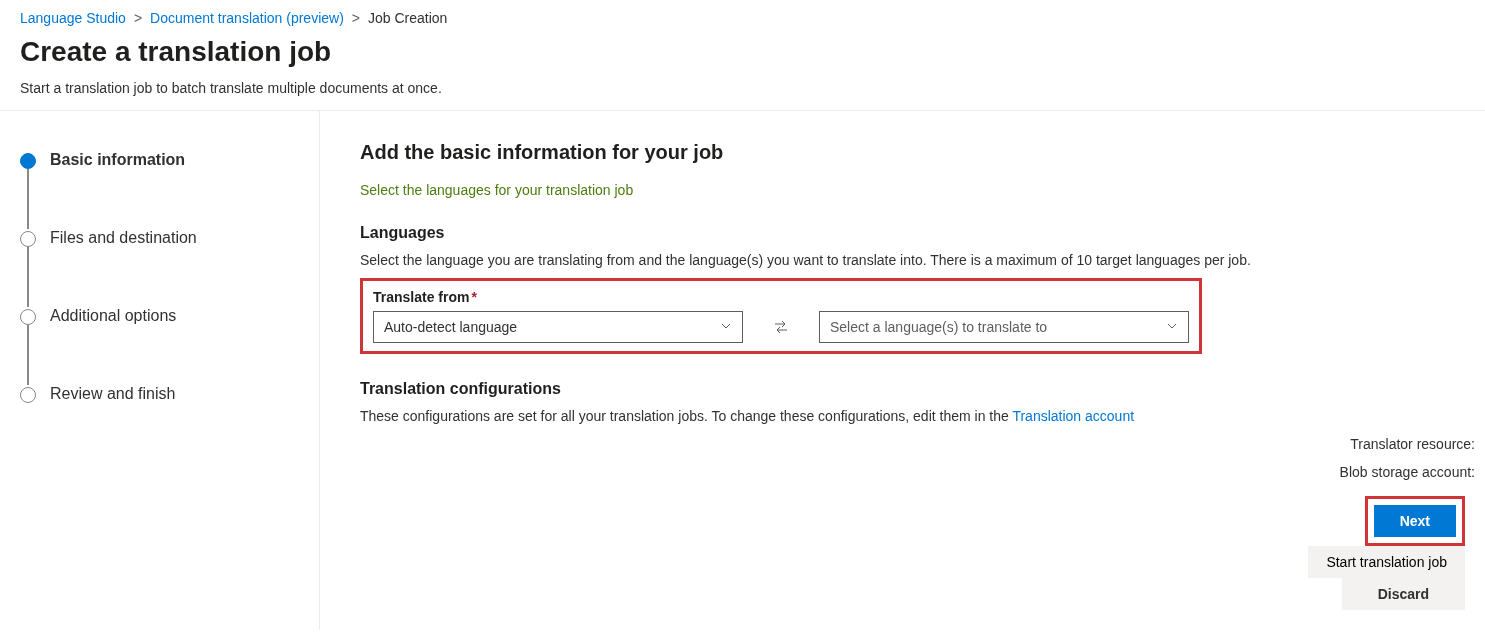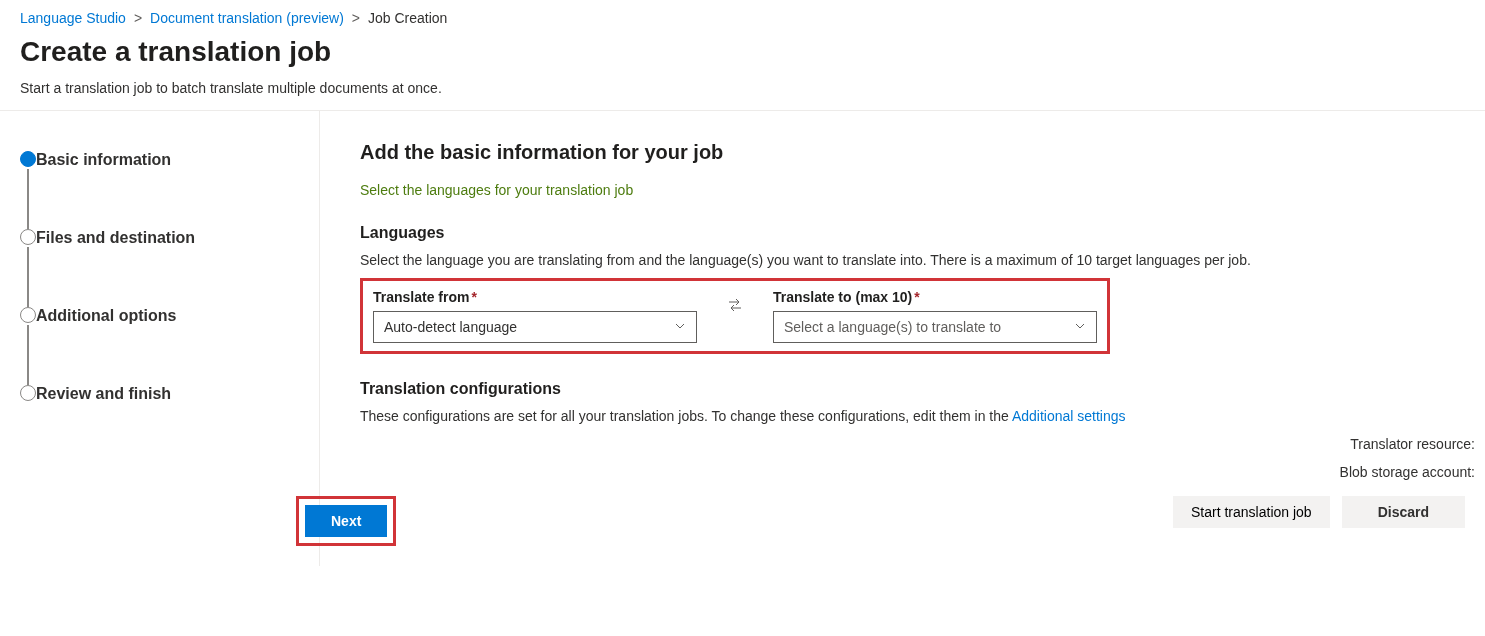--- a/index.html
+++ b/index.html
@@ -25,71 +25,72 @@
   .page-subtitle { font-size: 14px; color: #323130; margin-top: 12px; }
   .divider { border-top: 1px solid #edebe9; }
   .layout { display: flex; }
   .sidebar {
     width: 320px;
     border-right: 1px solid #edebe9;
     padding: 40px 20px 20px 20px;
     min-height: 420px;
   }
   .steps { list-style: none; }
-  .step { display: flex; align-items: flex-start; position: relative; }
+  .step { display: flex; align-items: flex-end; gap: 14px; position: relative; }
   .step-bullet {
     width: 16px; height: 16px; border-radius: 50%;
     border: 1.5px solid #8a8886; background: #fff;
     flex-shrink: 0; position: relative; z-index: 1;
   }
   .step.active .step-bullet { background: #0078d4; border-color: #0078d4; }
-  .step-label { font-size: 16px; color: #323130; font-weight: bold; }
+  .step-label { font-size: 16px; color: #323130; }
   .step.active .step-label { font-weight: 600; }
   .step-connector {
     width: 1.5px; height: 60px; background: #8a8886; margin-left: 7px;
   }
   .main { flex: 1; padding: 30px 10px 20px 40px; position: relative; }
   .section-heading { font-size: 20px; font-weight: 600; color: #201f1e; }
   .section-sub { font-size: 14px; color: #4d7c0f; margin-top: 18px; }
   .subheading { font-size: 16px; font-weight: 600; margin-top: 26px; color: #201f1e; }
   .subdesc { font-size: 14px; color: #323130; margin-top: 10px; }
   .highlight-box {
     border: 3px solid #d13438;
     padding: 8px 10px 8px 10px;
     margin-top: 10px;
     display: flex;
-    align-items: flex-start;
+    align-items: flex-end;
     gap: 22px;
     width: fit-content;
   }
   .field-group { display: flex; flex-direction: column; gap: 6px; }
   .field-label { font-size: 14px; font-weight: 600; color: #201f1e; }
   .required { color: #a4262c; margin-left: 2px; }
   .dropdown {
-    width: 324px; height: 32px;
+    width: 370px; height: 32px;
     border: 1px solid #605e5c;
     display: flex; align-items: center; justify-content: space-between;
     padding: 0 10px; background: #fff; cursor: pointer;
     font-size: 14px;
   }
   .dropdown .placeholder { color: #605e5c; }
   .chevron { display:inline-block; }
   .swap-btn {
     width: 32px; height: 32px;
     display: flex; align-items: center; justify-content: center;
     color: #605e5c; cursor: pointer;
   }
   .config-text { font-size: 14px; color: #323130; margin-top: 10px; }
   .config-text a { color: #0078d4; text-decoration: none; }
   .kv { font-size: 14px; color: #323130; margin-top: 12px; text-align: right; }
   .footer {
     position: relative;
     margin-top: 16px;
-    display: flex; align-items: flex-start;
+    display: flex; align-items: flex-end;
     padding-right: 10px;
+    flex-direction: column;
   }
   .next-wrap {
     border: 3px solid #d13438; padding: 6px; display: inline-block;
     margin-left: -64px;
   }
   .btn-primary {
     background: #0078d4; color: #fff; border: none;
     padding: 8px 26px; font-size: 14px; font-weight: 600; cursor: pointer;
   }
   .footer-spacer { flex: 1; }
@@ -169,37 +170,34 @@
       </div>
 
       <div class="swap-btn">
         <svg width="16" height="16" viewBox="0 0 16 16">
           <path d="M2 5 H12 M12 5 L9 2 M12 5 L9 8" stroke="#605e5c" stroke-width="1" fill="none"></path>
           <path d="M14 11 H4 M4 11 L7 8 M4 11 L7 14" stroke="#605e5c" stroke-width="1" fill="none"></path>
         </svg>
       </div>
 
       <div class="field-group">
-        <label class="field-label">
-          <span>Translate to (max 10)</span><span class="required">*</span>
-        </label>
         <div class="dropdown">
           <span class="placeholder">Select a language(s) to translate to</span>
           <span class="chevron">
             <svg width="12" height="12" viewBox="0 0 12 12">
                 <path d="M2 4 L6 8 L10 4" stroke="#605e5c" stroke-width="1" fill="none"></path>
               </svg>
           </span>
         </div>
       </div>
     </div>
 
     <h3 class="subheading">Translation configurations</h3>
     <p class="config-text">
-      <span>These configurations are set for all your translation jobs. To change these configurations, edit them in the </span><a href="#">Additional settings</a>
+      <span>These configurations are set for all your translation jobs. To change these configurations, edit them in the </span><a href="#">Translation account</a>
     </p>
     <p class="kv">Translator resource:</p>
     <p class="kv">Blob storage account:</p>
 
     <div class="footer">
       <div class="next-wrap">
         <button class="btn-primary">Next</button>
       </div>
       <div class="footer-spacer"></div>
       <button class="btn-disabled">Start translation job</button>

